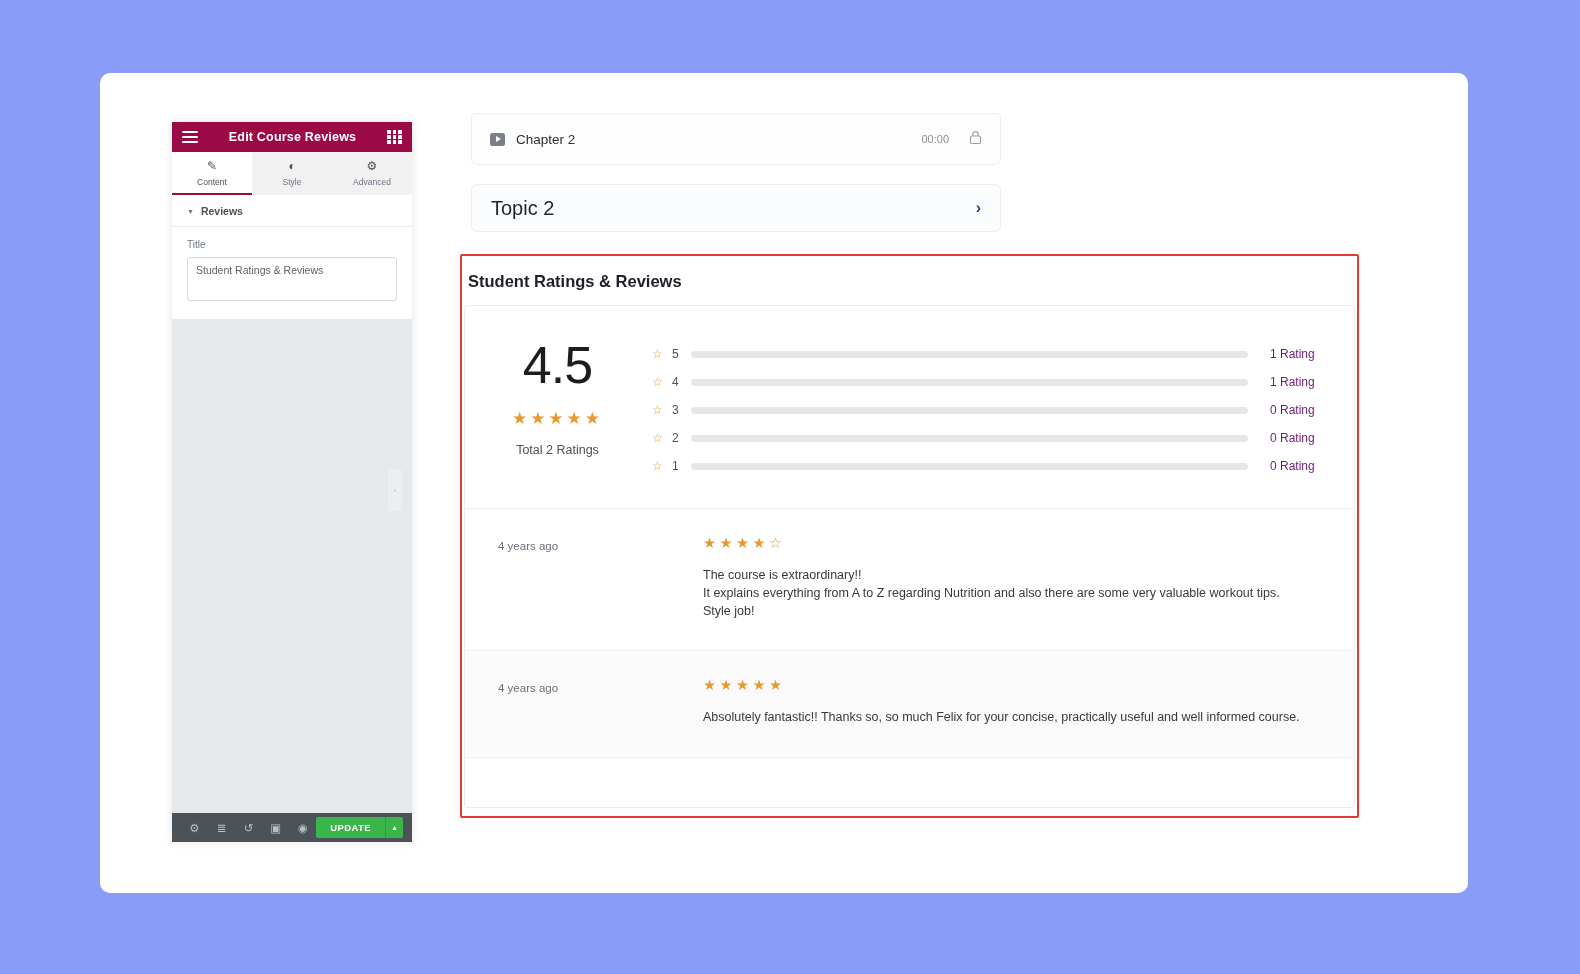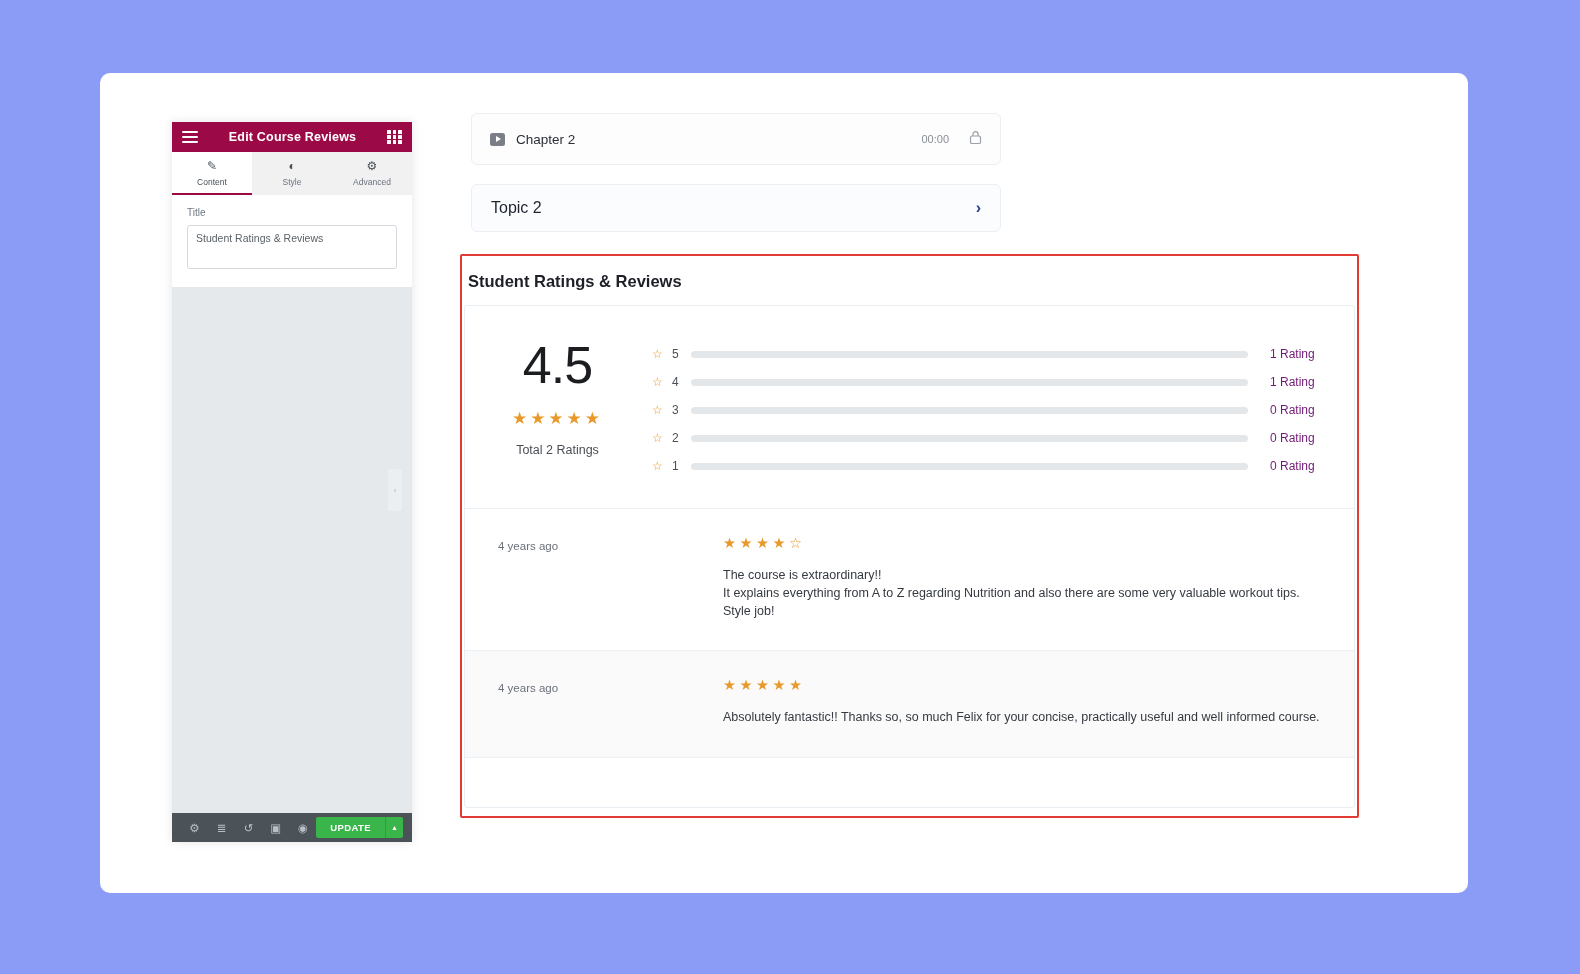--- a/index.html
+++ b/index.html
@@ -149,21 +149,21 @@
 
   .topic-row {
     margin-top: 19px; margin-left: 11px;
     width: 530px; height: 48px;
     background: #fbfcfd;
     border: 1px solid #eceef2;
     border-radius: 6px;
     display: flex; align-items: center;
     padding: 0 19px;
   }
-  .topic-row .name { font-size: 16px; color: #1f2430; }
+  .topic-row .name { font-size: 20px; color: #1f2430; }
   .topic-row .chev { margin-left: auto; color: #24408e; font-size: 16px; font-weight: bold; }
 
   
   #reviews-wrap {
     margin-top: 22px;
     border: 2px solid #e23b34;
     border-radius: 2px;
     padding: 0;
     background: #fff;
     width: 899px;
@@ -193,21 +193,21 @@
   .bar-row .st { color: #e8992a; font-size: 12px; width: 15px; text-align: center; }
   .bar-row .n { width: 22px; text-align: left; font-size: 12px; color: #4b5058; padding-left: 7px; }
   .bar-row .track {
     flex: 1; height: 7px; background: #e4e7ea; border-radius: 4px;
     overflow: hidden; margin: 0 8px 0 4px;
   }
   .bar-row .fill { height: 100%; background: #e8992a; border-radius: 4px; }
   .bar-row .cnt { width: 72px; font-size: 12px; color: #701a75; text-align: left; padding-left: 14px; }
 
   
-  .review { display: flex; padding: 26px 0 30px; gap: 20px; }
+  .review { display: flex; padding: 26px 0 30px; }
   .review.alt { background: #fafafb; }
   .review .when { width: 238px; font-size: 11.5px; color: #6b7179; padding-left: 33px; padding-top: 5px; }
   .review .body { flex: 1; padding-right: 30px; }
   .review .rstars { font-size: 14.5px; color: #e8992a; letter-spacing: 3.5px; }
   .review .txt { margin-top: 15px; font-size: 12.5px; color: #353a41; line-height: 1.45; }
   .review .txt div { margin: 0; }
   #empty-row { height: 49px; }
 </style>
 </head>
 <body>
@@ -245,20 +245,24 @@
         <span class="ic">◐</span>
         <span class="lbl">Style</span>
       </div>
       <div class="panel-tab">
         <span class="ic">⚙</span>
         <span class="lbl">Advanced</span>
       </div>
     </div>
 
     <div id="panel-body">
+      <div class="section-head">
+        <span class="caret">▼</span>
+        <span class="lbl">Reviews</span>
+      </div>
       <div class="field">
         <div class="field-label">Title</div>
         <textarea placeholder="Student Ratings &amp; Reviews" style="">Student Ratings &amp; Reviews</textarea>
       </div>
     </div>
 
     <div id="panel-filler"></div>
 
     <div id="panel-footer">
       <div class="foot-ic">⚙</div>

